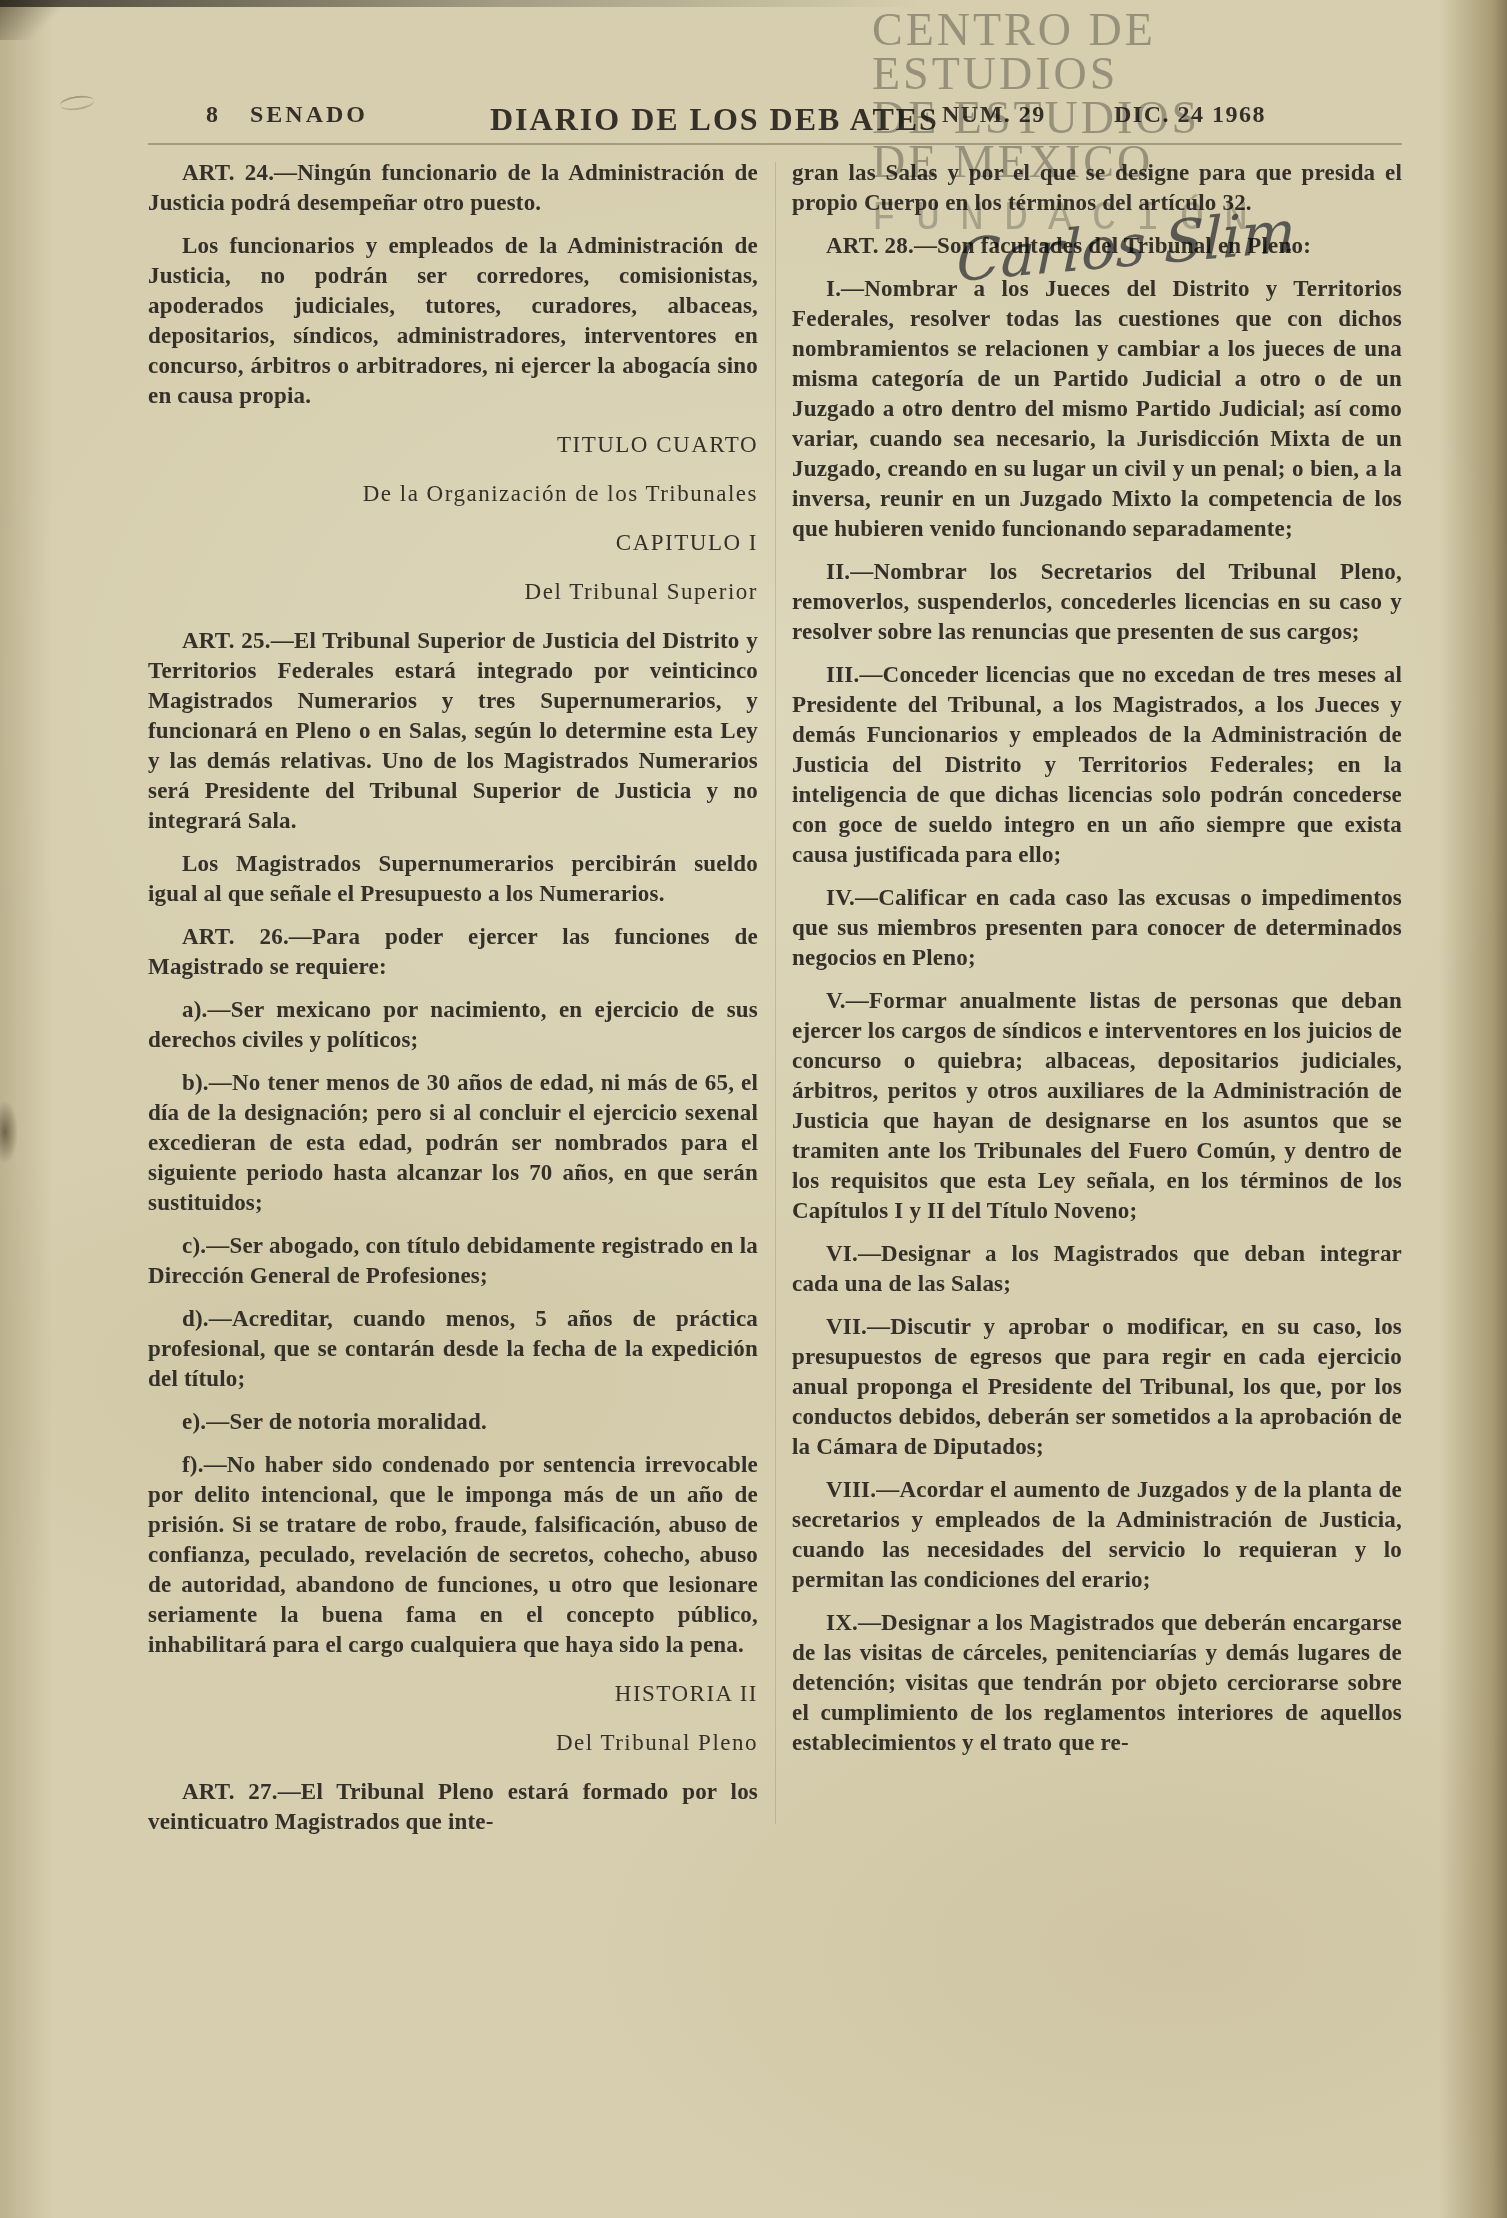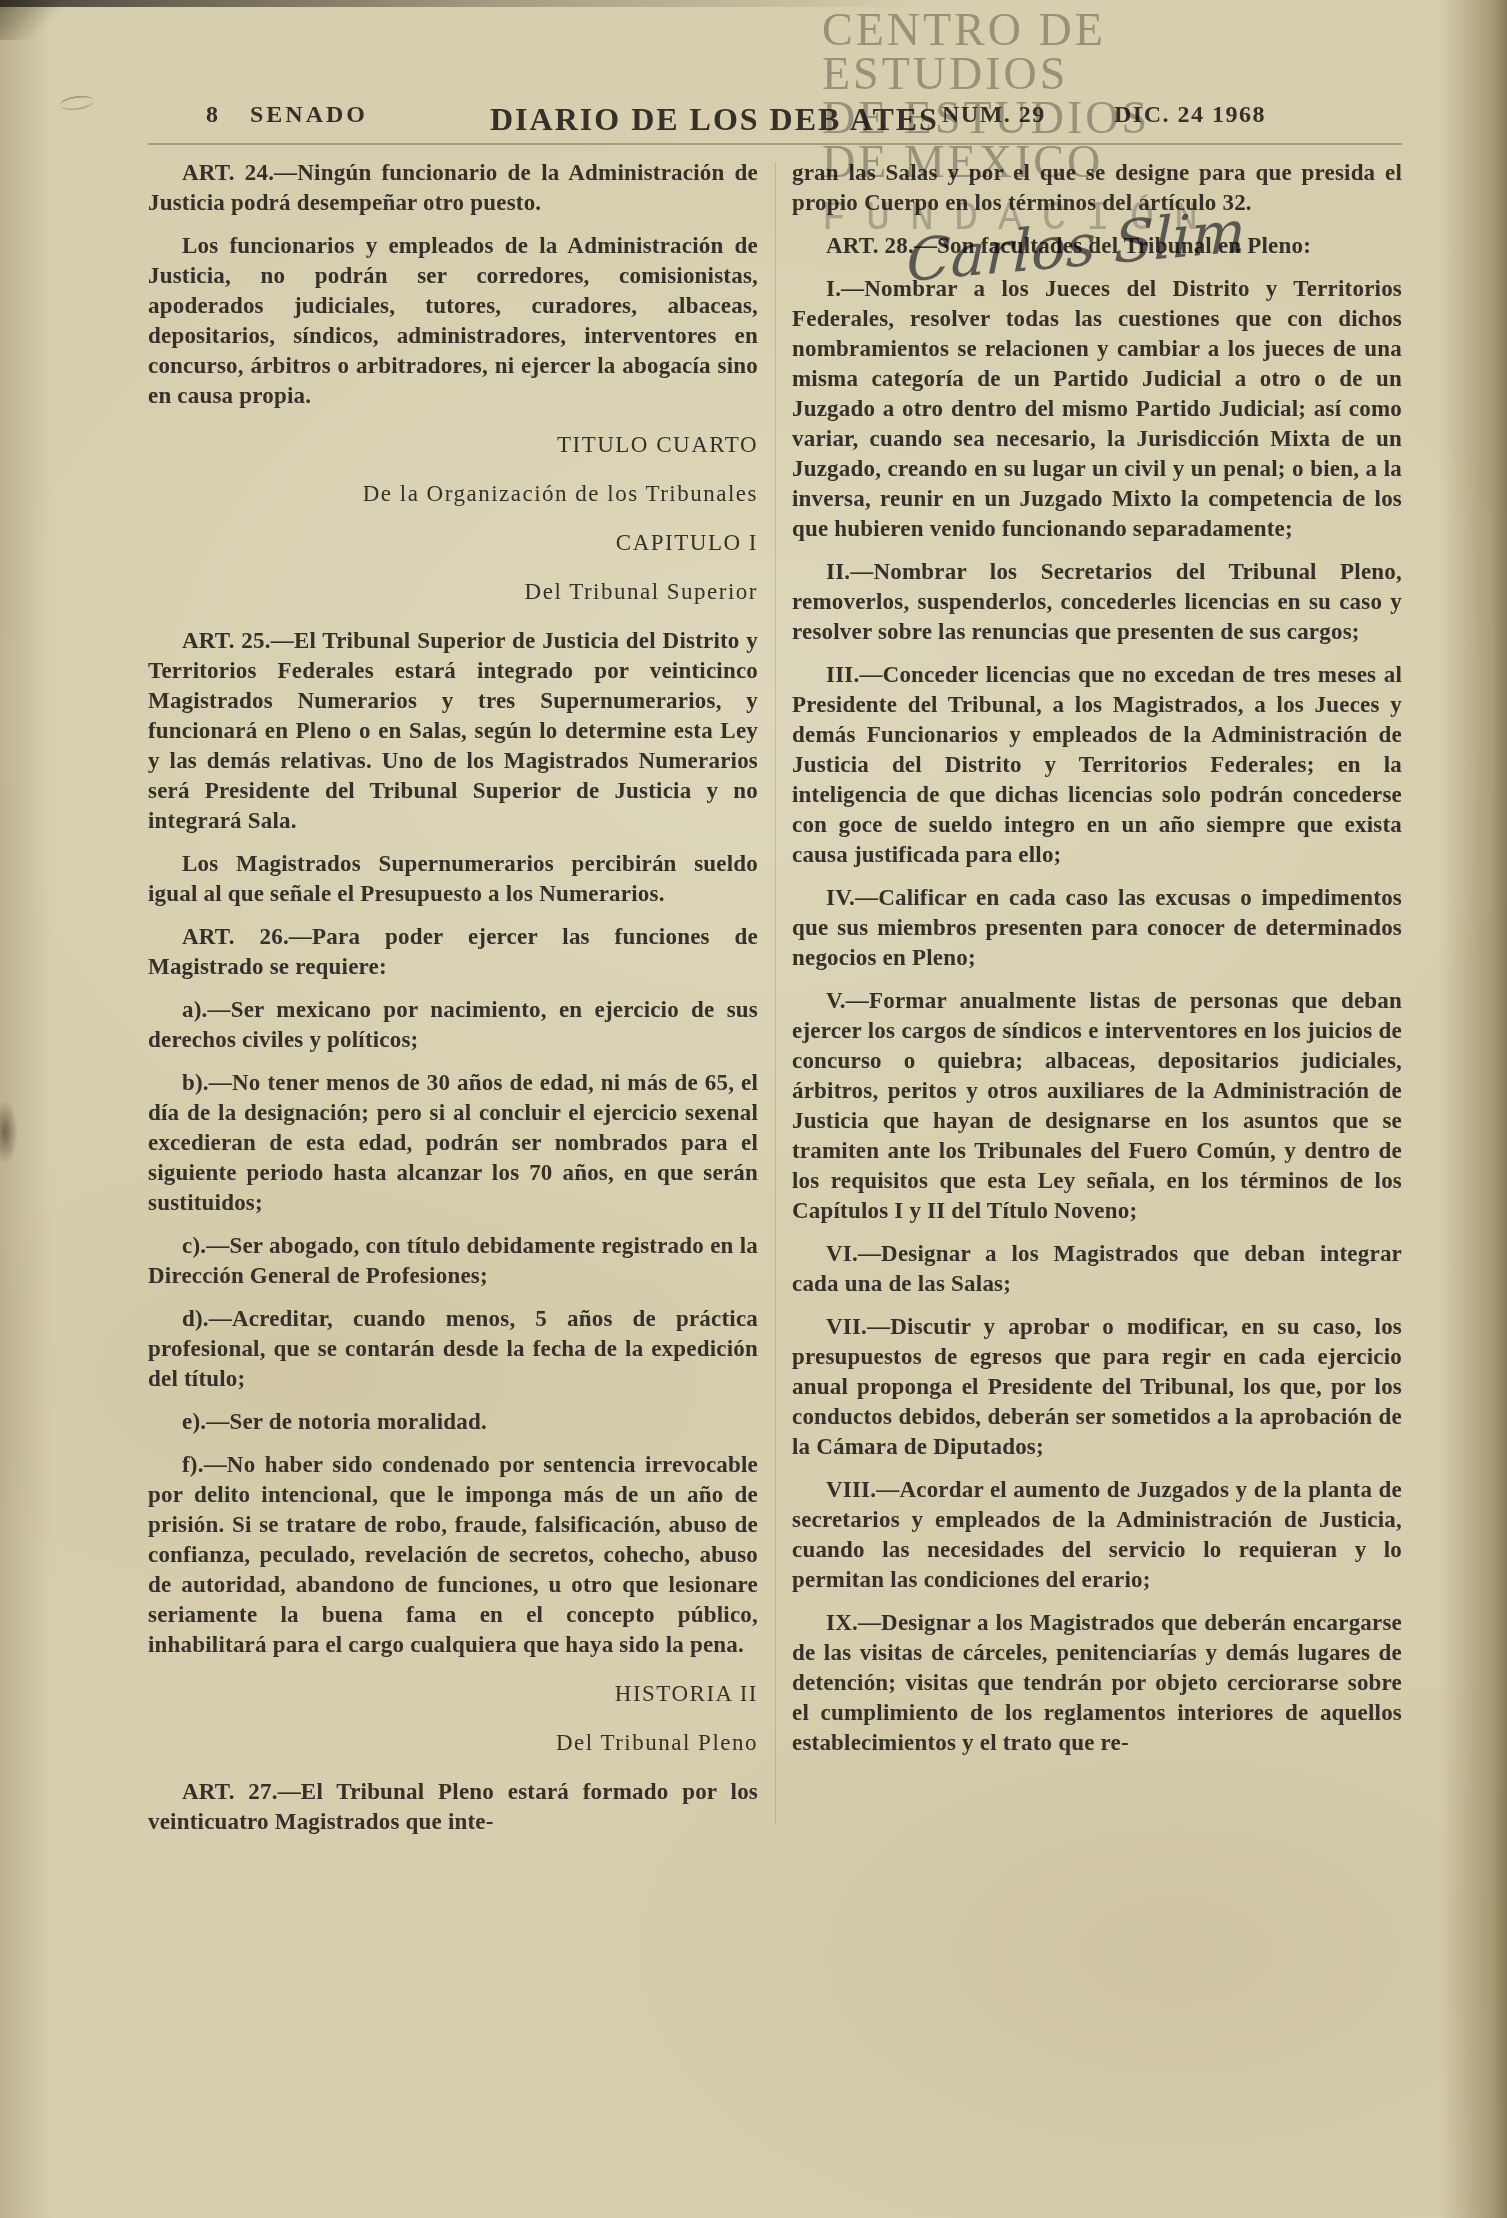--- a/index.html
+++ b/index.html
@@ -62,21 +62,21 @@
   .col-divider { width:34px; position:relative; align-self:stretch; }
   .col-divider::after {
     content:""; position:absolute; left:50%; top:4px; bottom:26px;
     border-left:1px solid rgba(60,50,40,.16);
   }
   .para { text-indent:34px; margin:0 0 13px 0;font-weight:bold; }
   .para.noindent { text-indent:0; }
   .heading { text-align:right; text-indent:0; margin:19px 0; letter-spacing:1.5px; }
   
   .watermark {
-    position:absolute; top:8px; left:822px; width:560px;
+    position:absolute; top:8px; left:872px; width:560px;
     pointer-events:none; mix-blend-mode:multiply;
   }
   .wm-line {
     font-family:"Liberation Serif",serif; font-size:46px; line-height:44px;
     letter-spacing:3px; color:rgba(118,118,118,.55);
   }
   .wm-fundacion {
     margin-top:12px; font-family:Liberation Mono, monospace;
     font-size:40px; letter-spacing:20px; color:rgba(142,142,142,.5);
   }

